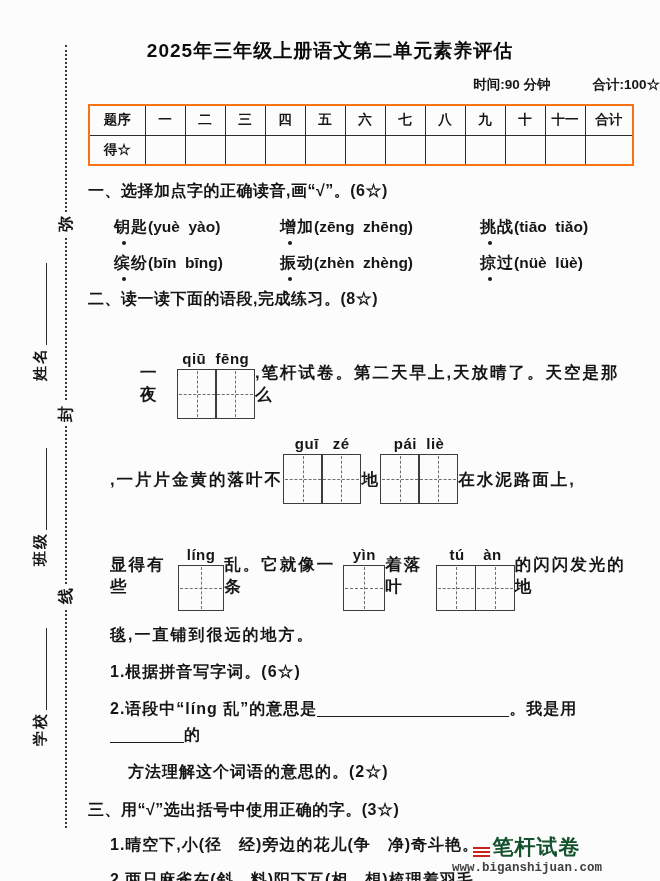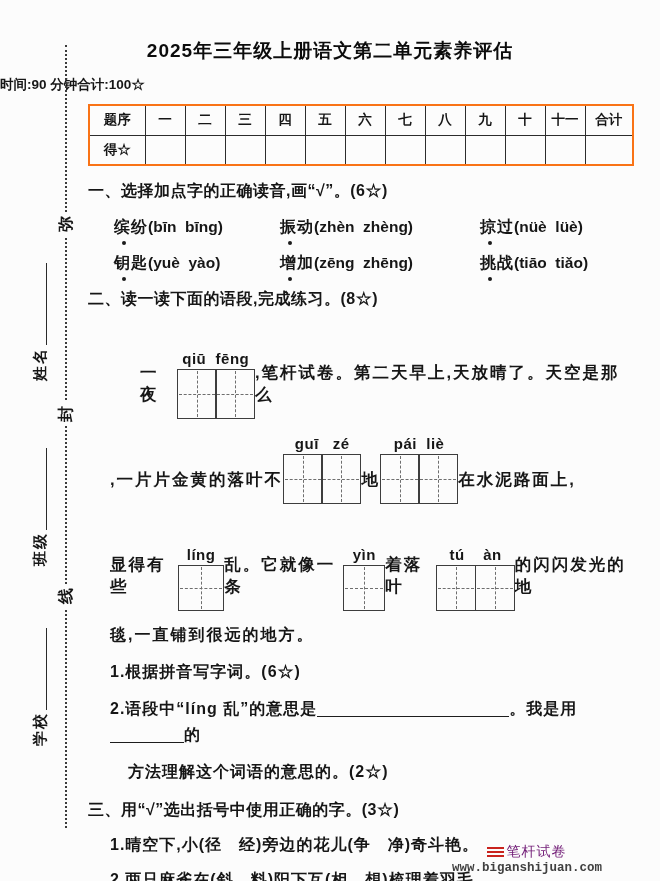--- a/index.html
+++ b/index.html
@@ -19,21 +19,21 @@
   .seal-field {
     position:absolute; left:-35px; width:150px; height:24px;
     display:flex; align-items:center; transform:rotate(-90deg);
   }
   .seal-field .lbl { font-size:15px; font-weight:bold; letter-spacing:2px; }
   .seal-field .blank { display:inline-block; width:82px; border-bottom:1.6px solid #2a2a2a; height:14px; margin-left:2px; }
 
   
   .head { padding-top:38px; text-align:center; }
   .title { font-size:19px; font-weight:bold; color:#0c0c0c; letter-spacing:1px; }
-  .meta { margin-top:12px; font-size:13.5px; font-weight:bold; display:flex; justify-content:flex-start; }
+  .meta { margin-top:12px; font-size:13.5px; font-weight:bold; display:flex; justify-content:flex-end; gap:42px; }
 
   
   .content { margin-left:88px; width:546px; }
 
   table.score { border-collapse:collapse; margin-top:10px; table-layout:fixed; }
   table.score th, table.score td {
     border:1.4px solid #2c2c2c; height:30px; text-align:center;
     font-size:13.5px; font-weight:bold; padding:0;
   }
   table.score { border:2px solid #f97316; }
@@ -68,21 +68,21 @@
 
   .s3item { margin-top:14px; margin-left:22px; font-size:16px; font-weight:bold; letter-spacing:1px; }
 
   
   .watermark { position:absolute; right:58px; bottom:6px; text-align:center; }
   .wm-row { display:flex; align-items:flex-end; justify-content:center; }
   .stamp {
     width:17px; height:12px; margin:0 2px 2px 0;
     background:repeating-linear-gradient(#c9231d 0 2px, rgba(0,0,0,0) 2px 4px);
   }
-  .brand { font-size:14px; font-weight:normal; color:#701a75; letter-spacing:1px; }
+  .brand { font-size:21px; font-weight:bold; color:#14532d; letter-spacing:1px; }
   .url { font-size:12.5px; font-weight:bold; font-family:"Liberation Mono", monospace; color:#404040; }
 </style>
 </head>
 <body>
 
 <div class="page">
 
   <div class="seal-line"></div>
   <span class="seal-char" style="top:212px" data-bind="seal.chars.0">弥</span>
   <span class="seal-char" style="top:402px" data-bind="seal.chars.1">封</span>
@@ -142,44 +142,44 @@
         <td></td>
         <td></td>
         <td></td>
       </tr>
     </tbody>
       </table>
 
     <div class="sec-title" data-bind="section1.title">一、选择加点字的正确读音,画“√”。(6☆)</div>
     <div class="s1row">
       <span class="s1item w1">
+        <span class="hz"><span class="dc" data-bind="section1.items.0.c1">钥</span><span data-bind="section1.items.0.c2">匙</span></span>
+        <span class="opts" data-bind="section1.items.0.opts">(yuè  yào)</span>
+      </span>
+      <span class="s1item w2">
+        <span class="hz"><span class="dc" data-bind="section1.items.1.c1">增</span><span data-bind="section1.items.1.c2">加</span></span>
+        <span class="opts" data-bind="section1.items.1.opts">(zēng  zhēng)</span>
+      </span>
+      <span class="s1item">
+        <span class="hz"><span class="dc" data-bind="section1.items.2.c1">挑</span><span data-bind="section1.items.2.c2">战</span></span>
+        <span class="opts" data-bind="section1.items.2.opts">(tiāo  tiǎo)</span>
+      </span>
+    </div>
+    <div class="s1row">
+      <span class="s1item w1">
         <span class="hz"><span class="dc" data-bind="section1.items.3.c1">缤</span><span data-bind="section1.items.3.c2">纷</span></span>
         <span class="opts" data-bind="section1.items.3.opts">(bīn  bīng)</span>
       </span>
       <span class="s1item w2">
         <span class="hz"><span class="dc" data-bind="section1.items.4.c1">振</span><span data-bind="section1.items.4.c2">动</span></span>
         <span class="opts" data-bind="section1.items.4.opts">(zhèn  zhèng)</span>
       </span>
       <span class="s1item">
         <span class="hz"><span class="dc" data-bind="section1.items.5.c1">掠</span><span data-bind="section1.items.5.c2">过</span></span>
         <span class="opts" data-bind="section1.items.5.opts">(nüè  lüè)</span>
-      </span>
-    </div>
-    <div class="s1row">
-      <span class="s1item w1">
-        <span class="hz"><span class="dc" data-bind="section1.items.0.c1">钥</span><span data-bind="section1.items.0.c2">匙</span></span>
-        <span class="opts" data-bind="section1.items.0.opts">(yuè  yào)</span>
-      </span>
-      <span class="s1item w2">
-        <span class="hz"><span class="dc" data-bind="section1.items.1.c1">增</span><span data-bind="section1.items.1.c2">加</span></span>
-        <span class="opts" data-bind="section1.items.1.opts">(zēng  zhēng)</span>
-      </span>
-      <span class="s1item">
-        <span class="hz"><span class="dc" data-bind="section1.items.2.c1">挑</span><span data-bind="section1.items.2.c2">战</span></span>
-        <span class="opts" data-bind="section1.items.2.opts">(tiāo  tiǎo)</span>
       </span>
     </div>
 
     <div class="sec-title" data-bind="section2.title">二、读一读下面的语段,完成练习。(8☆)</div>
 
     <div class="pline" style="margin-top:11px">
       <span class="ptxt" style="margin-left:30px" data-bind="section2.para.t1">一夜</span>
       <span class="tzg">
         <span class="py" data-bind="section2.para.py1">qiū  fēng</span>
         <span class="boxes">

